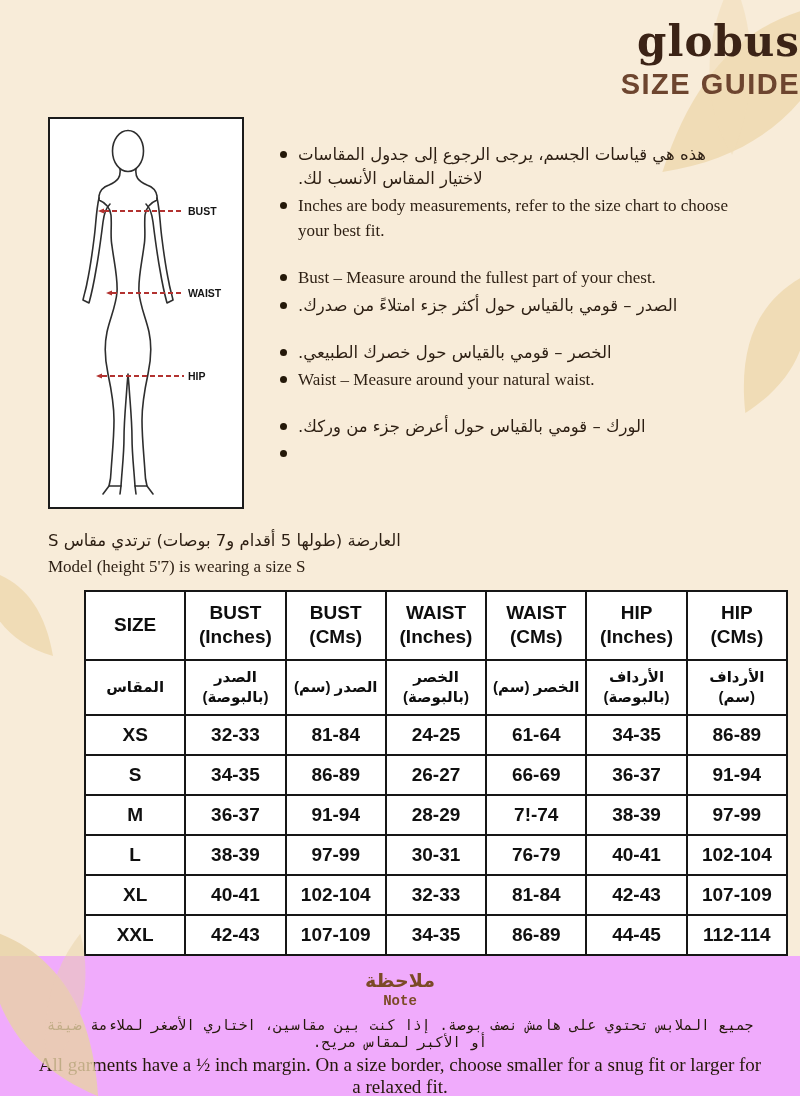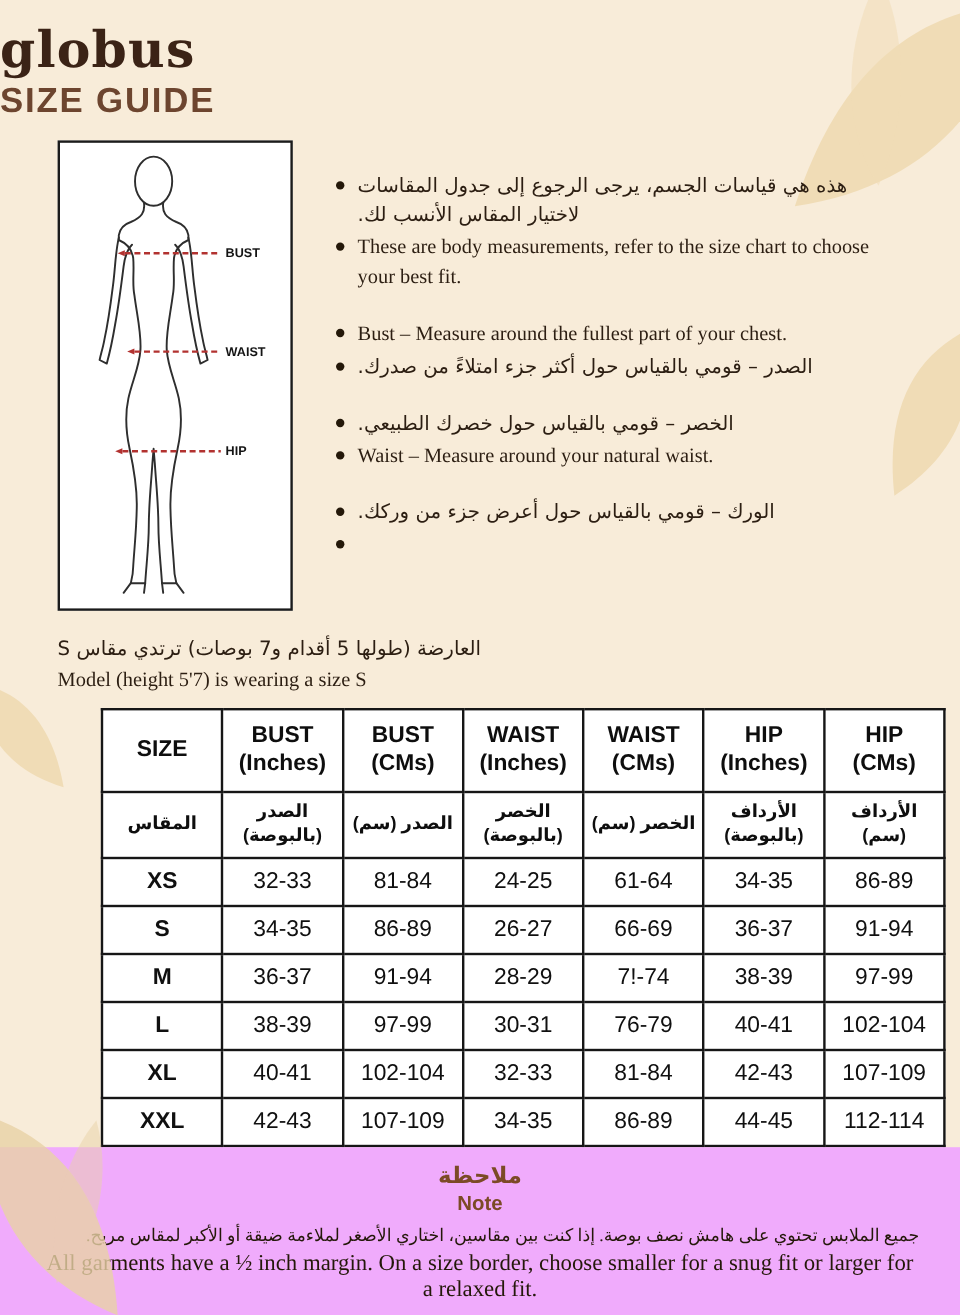--- a/index.html
+++ b/index.html
@@ -14,21 +14,21 @@
   }
 
   
   .leaf { position:absolute; z-index:0; pointer-events:none; }
   .leaf svg { width:100%; height:auto; display:block; }
   .leaf path { fill:#f0dcb6; }
   .leaf-dark path { fill:#e9d2a6; }
 
   .page { position:relative; z-index:1; height:100%; display:flex; flex-direction:column; }
 
-  .header { text-align:left; padding-top:20px; }
+  .header { text-align:right; padding-top:20px;padding-left:18px; }
   .brand {
     font-family:"DejaVu Serif",serif;
     font-size:42px; font-weight:bold; color:#3b2316;
     line-height:1.05; letter-spacing:1px;
   }
   .title {
     font-family:"Liberation Sans","DejaVu Sans",sans-serif;
     font-size:29px; font-weight:bold; color:#6d452f;
     letter-spacing:1.5px; margin-top:4px;
   }
@@ -62,32 +62,32 @@
   table {
     width:100%; border-collapse:collapse; table-layout:fixed;
     background:#ffffff;
     font-family:"Liberation Sans","DejaVu Sans",sans-serif;
     margin-left:36px;
   }
   th, td { border:2px solid #161616; text-align:center; vertical-align:middle; }
   tr.en-h th { font-size:19px; padding:9px 2px; color:#0e0e0e; line-height:1.3; }
   .h-label, .h-unit, .a1, .a2 { display:block; }
   tr.ar-h th { font-size:15px; padding:6px 2px; font-weight:bold; line-height:1.35; color:#0e0e0e; }
-  tbody td { font-size:19px; padding:8px 2px; font-weight:normal; color:#101010; }
+  tbody td { font-size:19px; padding:8px 2px; font-weight:bold; color:#101010; }
   tbody td.size-cell { font-weight:bold; }
 
   .note-band {
     margin-top:auto;
     background:#f0abfc;
     text-align:center;
     padding:13px 34px 18px 34px;
   }
   .note-h-ar { font-family:"DejaVu Sans",sans-serif; font-weight:bold; font-size:19px; color:#7b4a26; }
-  .note-h-en { font-family:Liberation Sans, sans-serif; font-weight:bold; font-size:17px; color:#7b4a26; margin-top:2px;text-align:center; }
-  .note-b-ar { direction:rtl; font-family:Liberation Serif, serif; font-size:14.5px; margin-top:8px; color:#241809;text-align:right; }
+  .note-h-en { font-family:Liberation Mono, monospace; font-weight:bold; font-size:14px; color:#7b4a26; margin-top:2px;text-align:center; }
+  .note-b-ar { direction:rtl; font-family:Liberation Mono, monospace; font-size:14.5px; margin-top:8px; color:#241809; }
   .note-b-en { font-family:"Liberation Serif",serif; font-size:19px; margin-top:3px; color:#241809; }
 </style>
 </head>
 <body>
 
 <div class="leaf" style="top:-18px; right:-40px; width:200px; transform:rotate(8deg);">
   <svg viewBox="0 0 120 140">
       <path d="M116,4 C66,14 32,50 20,120 C80,102 110,62 116,4 Z"></path>
       <path d="M46,0 C64,28 70,66 60,104 C38,78 32,36 46,0 Z" opacity="0.55"></path>
     </svg>
@@ -144,21 +144,21 @@
     </div>
 
     <div class="bullets">
       <div class="group">
         <div class="b-item">
           <span class="dot"></span>
           <p class="ar" dir="rtl">هذه هي قياسات الجسم، يرجى الرجوع إلى جدول المقاسات لاختيار المقاس الأنسب لك.</p>
         </div>
         <div class="b-item">
           <span class="dot"></span>
-          <p class="en">These are body measurements, refer to the size chart to choose your best fit.</p>
+          <p class="en">Inches are body measurements, refer to the size chart to choose your best fit.</p>
         </div>
       </div>
       <div class="group">
         <div class="b-item">
           <span class="dot"></span>
           <p class="en">Bust – Measure around the fullest part of your chest.</p>
         </div>
         <div class="b-item">
           <span class="dot"></span>
           <p class="ar" dir="rtl">الصدر – قومي بالقياس حول أكثر جزء امتلاءً من صدرك.</p>

